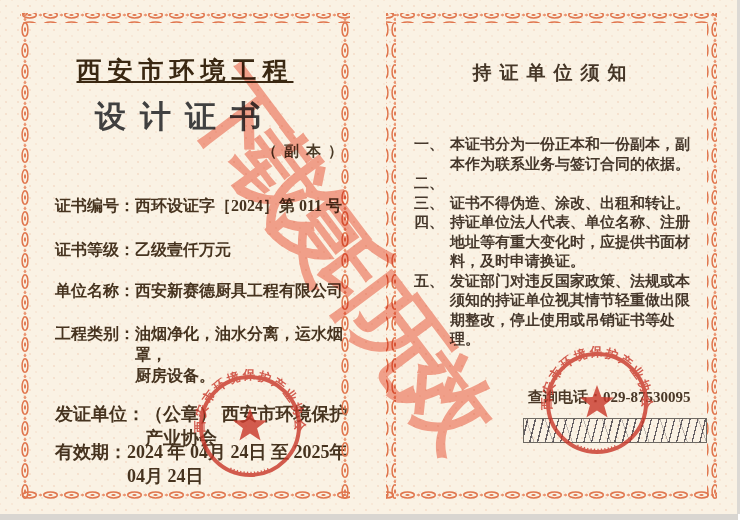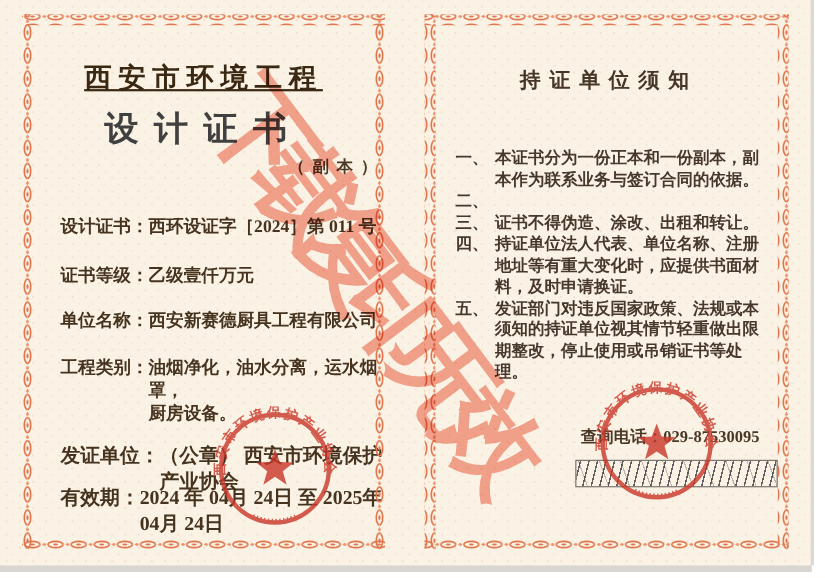--- a/index.html
+++ b/index.html
@@ -74,21 +74,21 @@
   <div id="paper"></div>
   <div id="edge-bottom"></div>
   <div id="edge-right"></div>
 
   <div class="page" id="page-left">
     <div class="t1">西安市环境工程</div>
     <div class="t2">设计证书</div>
     <div class="sub">（副本）</div>
 
     <div class="f" id="row-certno" style="top:184px">
-      <span class="fl">设计证书：</span>
+      <span class="fl">证书编号：</span>
       <span class="fv">西环设证字［2024］第 011 号</span>
     </div>
 
     <div class="f" id="row-grade" style="top:228px">
       <span class="fl">证书等级：</span>
       <span class="fv">乙级</span>
       <span class="fv">壹仟万元</span>
     </div>
 
     <div class="f" id="row-company" style="top:269px">

